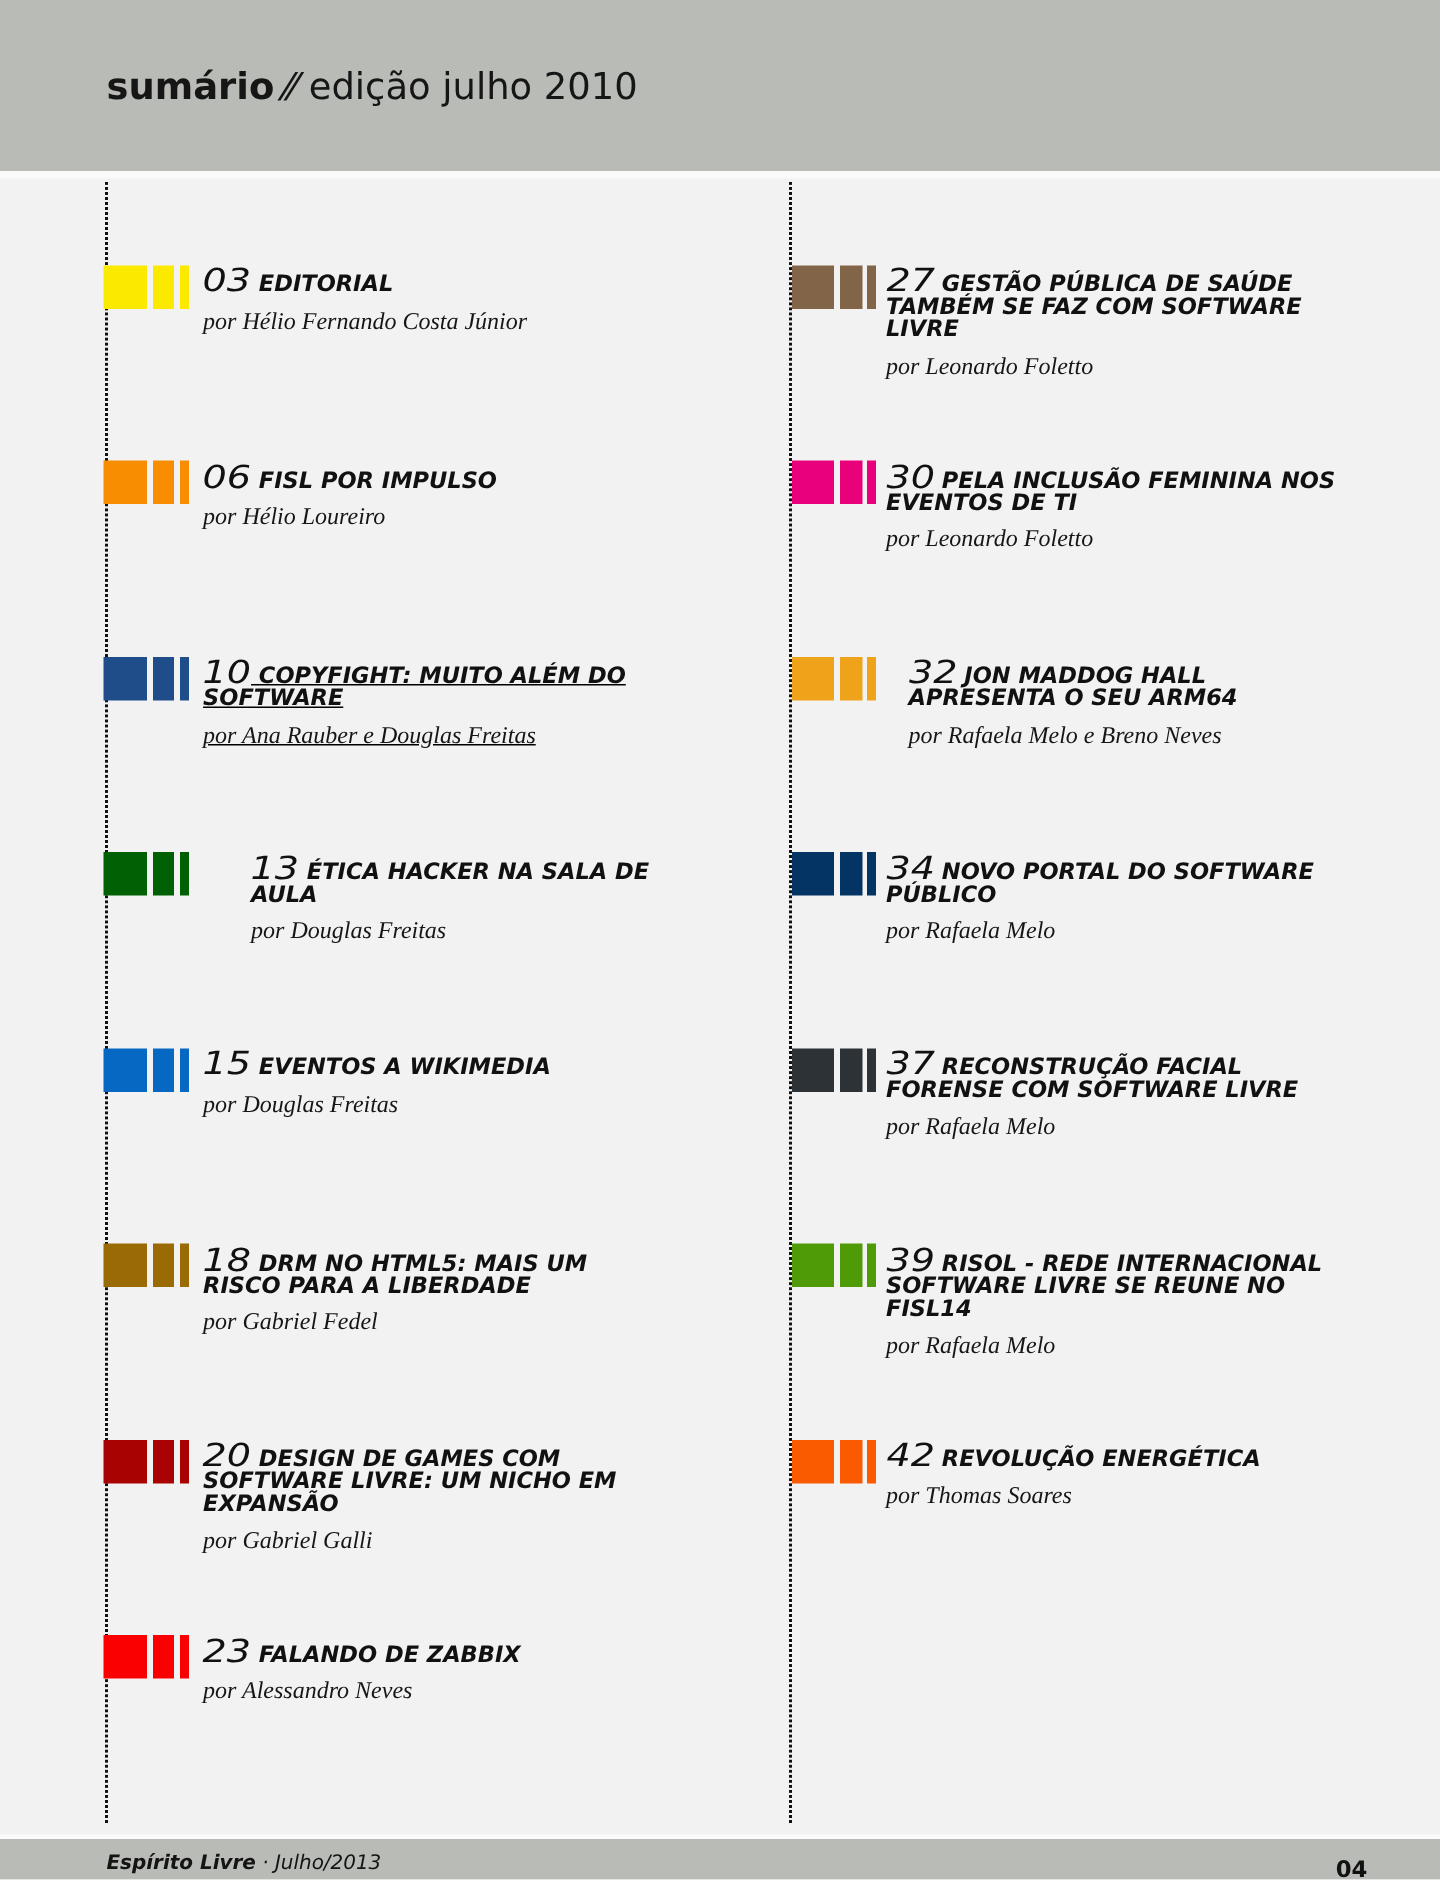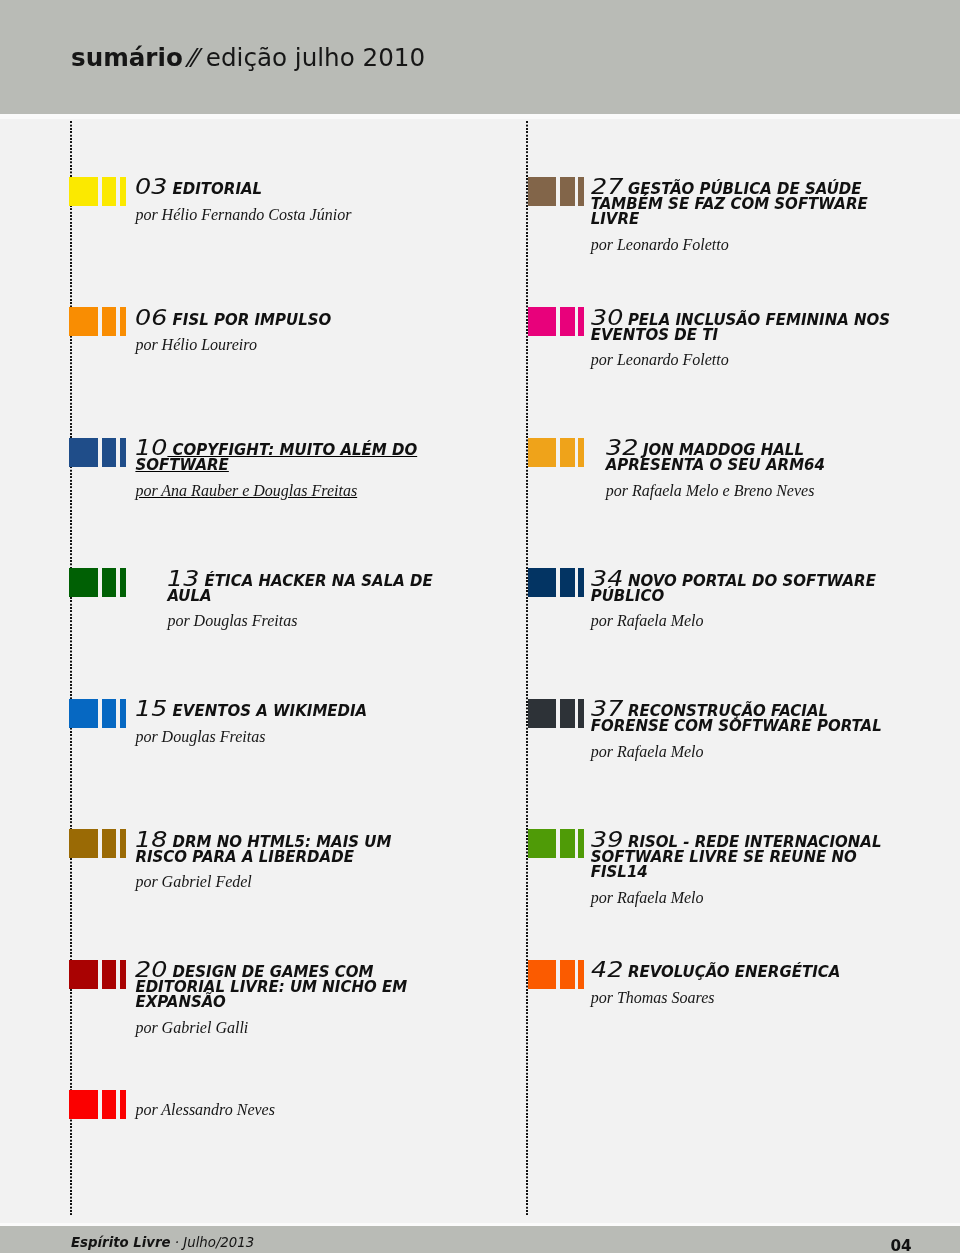--- a/index.html
+++ b/index.html
@@ -195,31 +195,32 @@
           <p class="author">por Gabriel Fedel</p>
         </div>
       </div>
       <div class="entry" style="top: 956.6px;">
         <div class="bars" style="left: 0px;">
           <i class="b1" style="background: rgb(169, 2, 2);"></i>
           <i class="b2" style="background: rgb(169, 2, 2);"></i>
           <i class="b3" style="background: rgb(169, 2, 2);"></i>
         </div>
         <div class="etext" style="left: 66.4px;">
-          <p class="title"><span class="num">20</span><span class="name"> DESIGN DE GAMES COM EDITORIAL LIVRE: UM NICHO EM EXPANSÃO</span></p>
+          <p class="title"><span class="num">20</span><span class="name"> DESIGN DE GAMES COM SOFTWARE LIVRE: UM NICHO EM EXPANSÃO</span></p>
           <p class="author">por Gabriel Galli</p>
         </div>
       </div>
       <div class="entry" style="top: 1087.1px;">
         <div class="bars" style="left: 0px;">
           <i class="b1" style="background: rgb(251, 0, 0);"></i>
           <i class="b2" style="background: rgb(251, 0, 0);"></i>
           <i class="b3" style="background: rgb(251, 0, 0);"></i>
         </div>
         <div class="etext" style="left: 66.4px;">
+          <p class="title"><span class="num">23</span><span class="name"> FALANDO DE ZABBIX</span></p>
           <p class="author">por Alessandro Neves</p>
         </div>
       </div>
     </div>
   <div class="col" id="col-right">
       <div class="entry" style="top: 173.6px;">
         <div class="bars" style="left: 2.7px;">
           <i class="b1" style="background: rgb(130, 101, 73);"></i>
           <i class="b2" style="background: rgb(130, 101, 73);"></i>
           <i class="b3" style="background: rgb(130, 101, 73);"></i>
@@ -262,21 +263,21 @@
           <p class="author">por Rafaela Melo</p>
         </div>
       </div>
       <div class="entry" style="top: 695.6px;">
         <div class="bars" style="left: 2.7px;">
           <i class="b1" style="background: rgb(45, 50, 55);"></i>
           <i class="b2" style="background: rgb(45, 50, 55);"></i>
           <i class="b3" style="background: rgb(45, 50, 55);"></i>
         </div>
         <div class="etext" style="left: 65.7px;">
-          <p class="title"><span class="num">37</span><span class="name"> RECONSTRUÇÃO FACIAL FORENSE COM SOFTWARE PORTAL</span></p>
+          <p class="title"><span class="num">37</span><span class="name"> RECONSTRUÇÃO FACIAL FORENSE COM SOFTWARE LIVRE</span></p>
           <p class="author">por Rafaela Melo</p>
         </div>
       </div>
       <div class="entry" style="top: 826.1px;">
         <div class="bars" style="left: 2.7px;">
           <i class="b1" style="background: rgb(79, 155, 7);"></i>
           <i class="b2" style="background: rgb(79, 155, 7);"></i>
           <i class="b3" style="background: rgb(79, 155, 7);"></i>
         </div>
         <div class="etext" style="left: 65.7px;">

